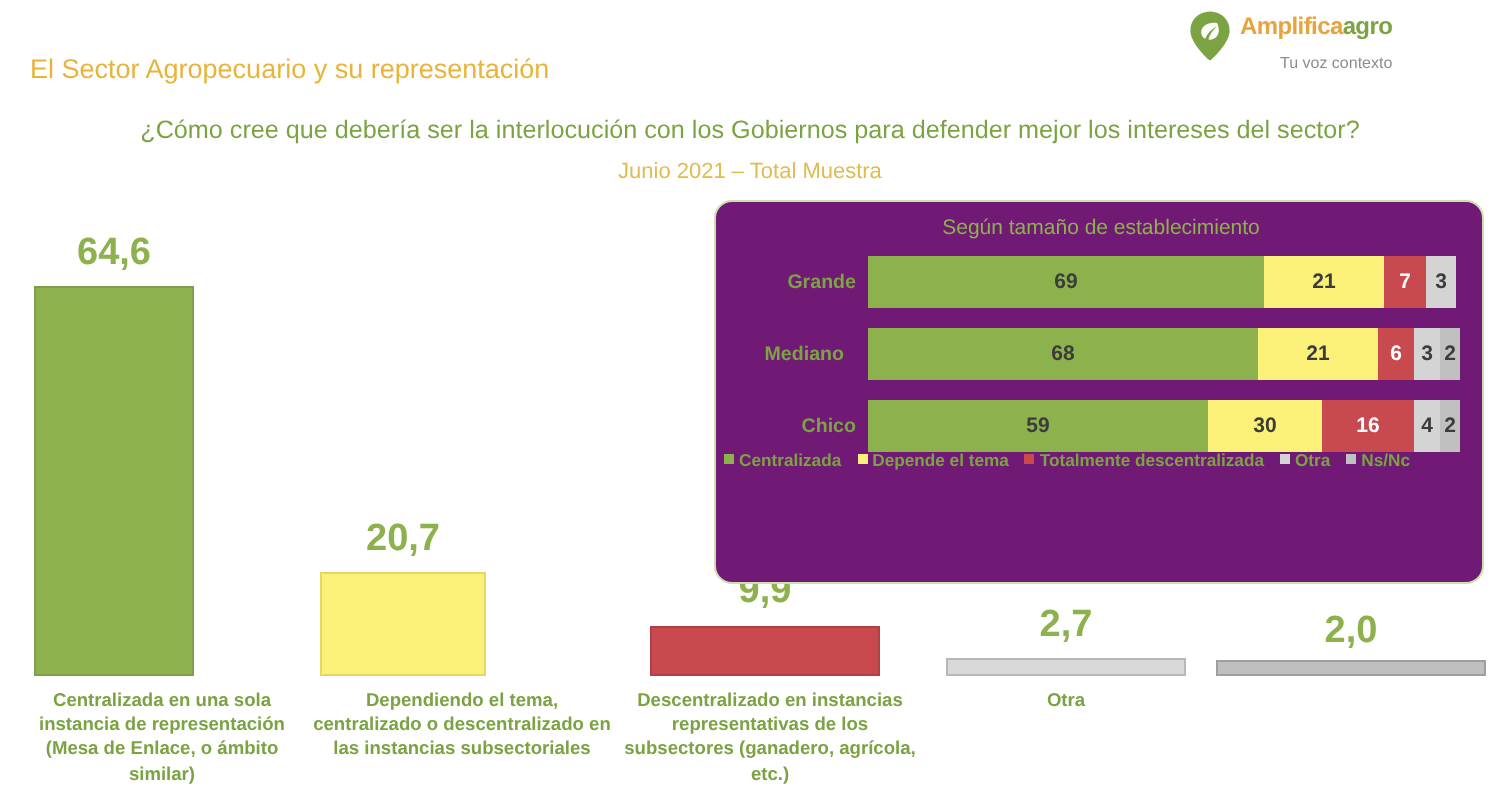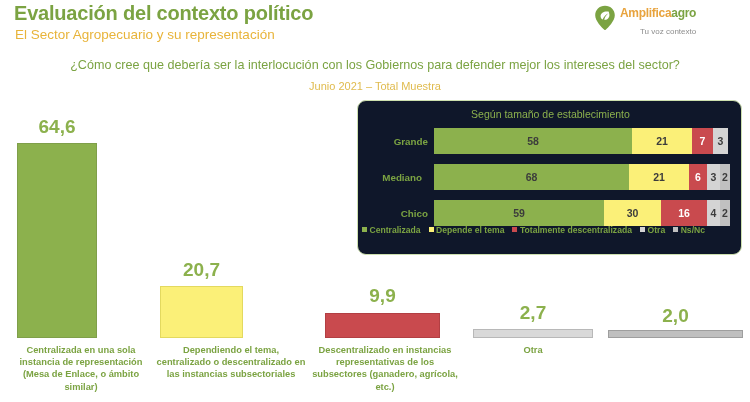--- a/index.html
+++ b/index.html
@@ -116,24 +116,24 @@
     text-align: center;
     line-height: 12.2px;
   }
 
   
   #panel {
     position: absolute;
     left: 357px;
     top: 100px;
     width: 385px;
-    height: 155px;
+    height: 192px;
     border: 1.4px solid #cddfae;
     border-radius: 9px;
-    background: #0f172a;
+    background: #701a75;
     box-sizing: border-box;
   }
   #panel-title {
     position: absolute;
     left: 0;
     top: 7px;
     width: 385px;
     text-align: center;
     font-size: 10.5px;
     color: #8cb14d;
@@ -186,21 +186,20 @@
     height: 5px;
     margin-right: 2.5px;
     vertical-align: 1px;
   }
 </style>
 </head>
 <body>
 
 <div id="slide">
 
-  <div id="title">Evaluación del contexto político</div>
   <div id="subtitle">El Sector Agropecuario y su representación</div>
 
   <div id="logo">
     <svg id="logo-pin" viewBox="0 0 22 26">
       <path d="M11 0.8 C5.3 0.8 1.2 5 1.2 10.2 C1.2 16 8 22.6 10.3 24.8 C10.7 25.2 11.3 25.2 11.7 24.8 C14 22.6 20.8 16 20.8 10.2 C20.8 5 16.7 0.8 11 0.8 Z" fill="#7ba342"></path>
       <path d="M14.6 6.6 C10.4 5.8 6.6 8 6.6 11.2 C6.6 12.6 7.4 13.8 8.6 14.4 C9.8 11.4 11.9 9.4 14.6 8.2 C12.4 9.9 10.9 11.9 10.2 14.8 C13.2 15.3 15.6 12.9 15.4 9.8 C15.3 8.6 15 7.5 14.6 6.6 Z" fill="#ffffff"></path>
     </svg>
     <div id="logo-wordmark"><span class="logo-amp">Amplifica</span><span class="logo-agro">agro</span></div>
     <div id="logo-tag">Tu voz contexto</div>
   </div>
@@ -222,21 +221,21 @@
 
   <div class="bar-label" style="left:155px; top:344px; width:152px;">Dependiendo el tema, centralizado o descentralizado en las instancias subsectoriales</div>
   <div class="bar-label" style="left:8px;   top:344px; width:146px;">Centralizada en una sola instancia de representación (Mesa de Enlace, o ámbito similar)</div>
   <div class="bar-label" style="left:310px; top:344px; width:150px;">Descentralizado en instancias representativas de los subsectores (ganadero, agrícola, etc.)</div>
   <div class="bar-label" style="left:473px; top:344px; width:120px;">Otra</div>
 
   <div id="panel">
     <div id="panel-title">Según tamaño de establecimiento</div>
 
     <div class="panel-row-label" style="left:8px; top:35px;">Grande</div>
-    <div class="seg seg-green" style="left:76px;  top:27px; width:198px;">58</div>
+    <div class="seg seg-green" style="left:76px;  top:27px; width:198px;">69</div>
     <div class="seg seg-yellow" style="left:274px; top:27px; width:60px;">21</div>
     <div class="seg seg-red" style="left:334px; top:27px; width:21px;">7</div>
     <div class="seg seg-lgray" style="left:355px; top:27px; width:15px;">3</div>
 
     <div class="panel-row-label" style="left:2px; top:71px;">Mediano</div>
     <div class="seg seg-green" style="left:76px;  top:63px; width:195px;">68</div>
     <div class="seg seg-yellow" style="left:271px; top:63px; width:60px;">21</div>
     <div class="seg seg-red" style="left:331px; top:63px; width:18px;">6</div>
     <div class="seg seg-lgray" style="left:349px; top:63px; width:13px;">3</div>
     <div class="seg seg-dgray" style="left:362px; top:63px; width:10px;">2</div>

